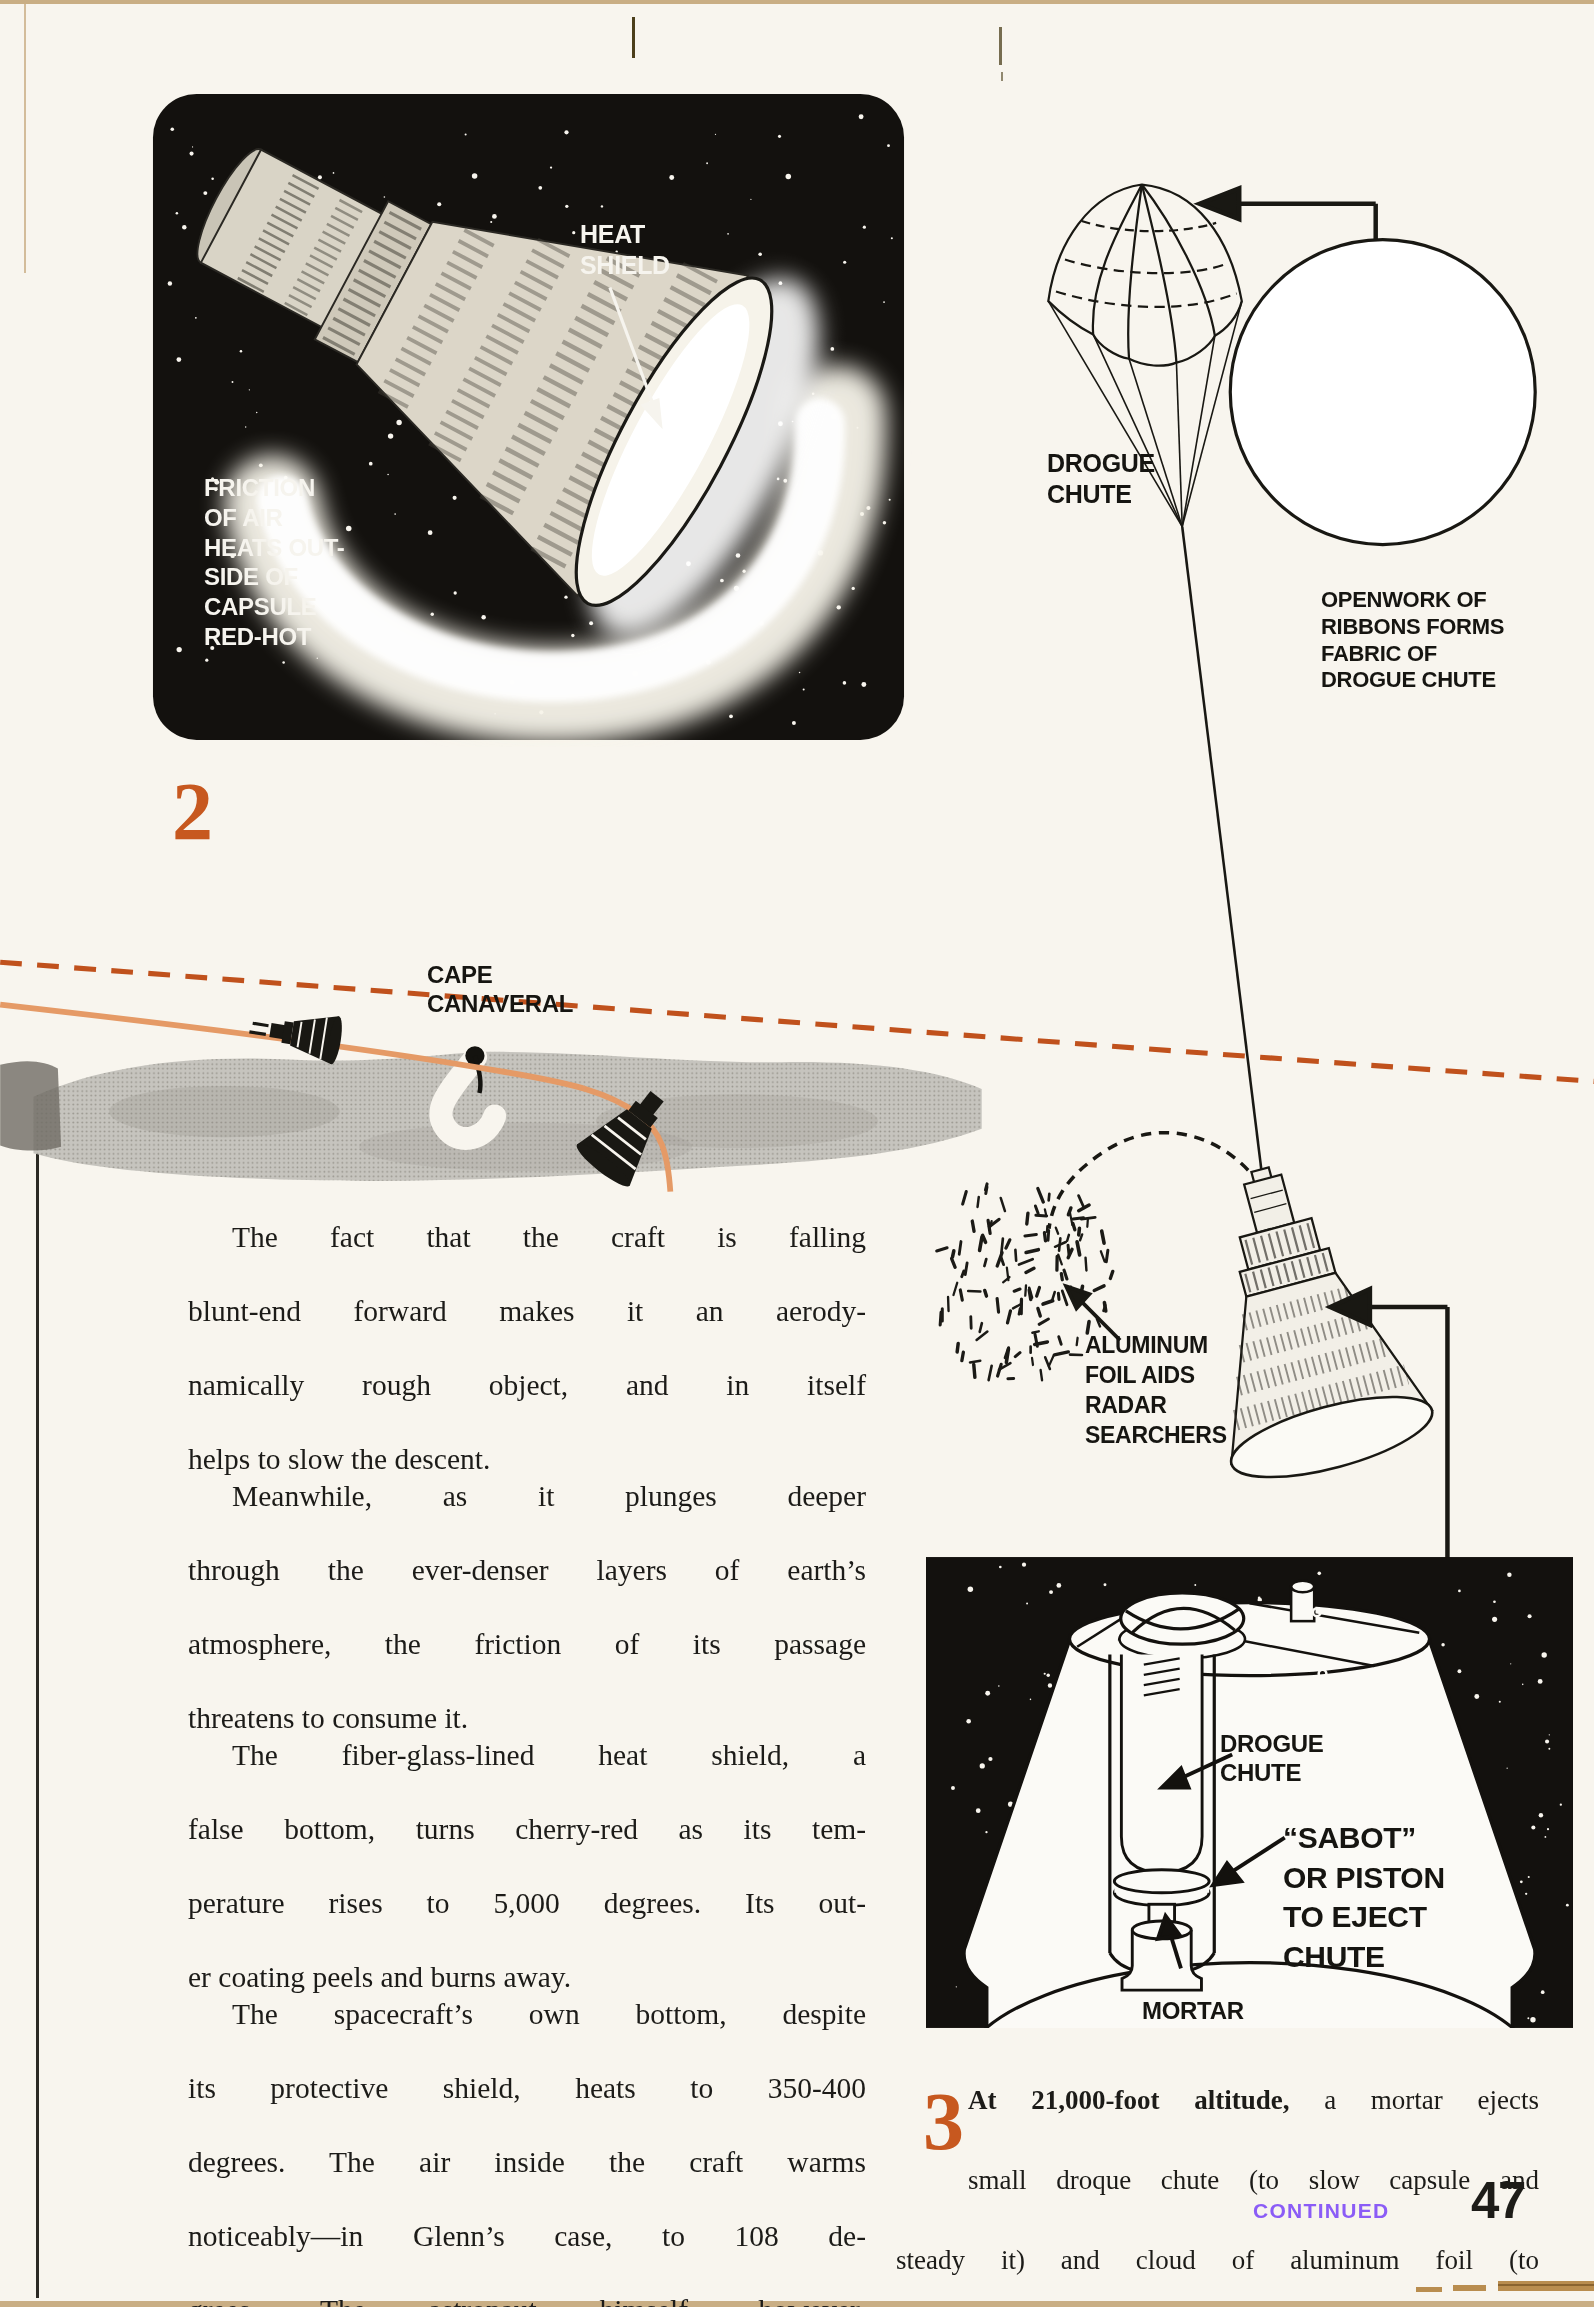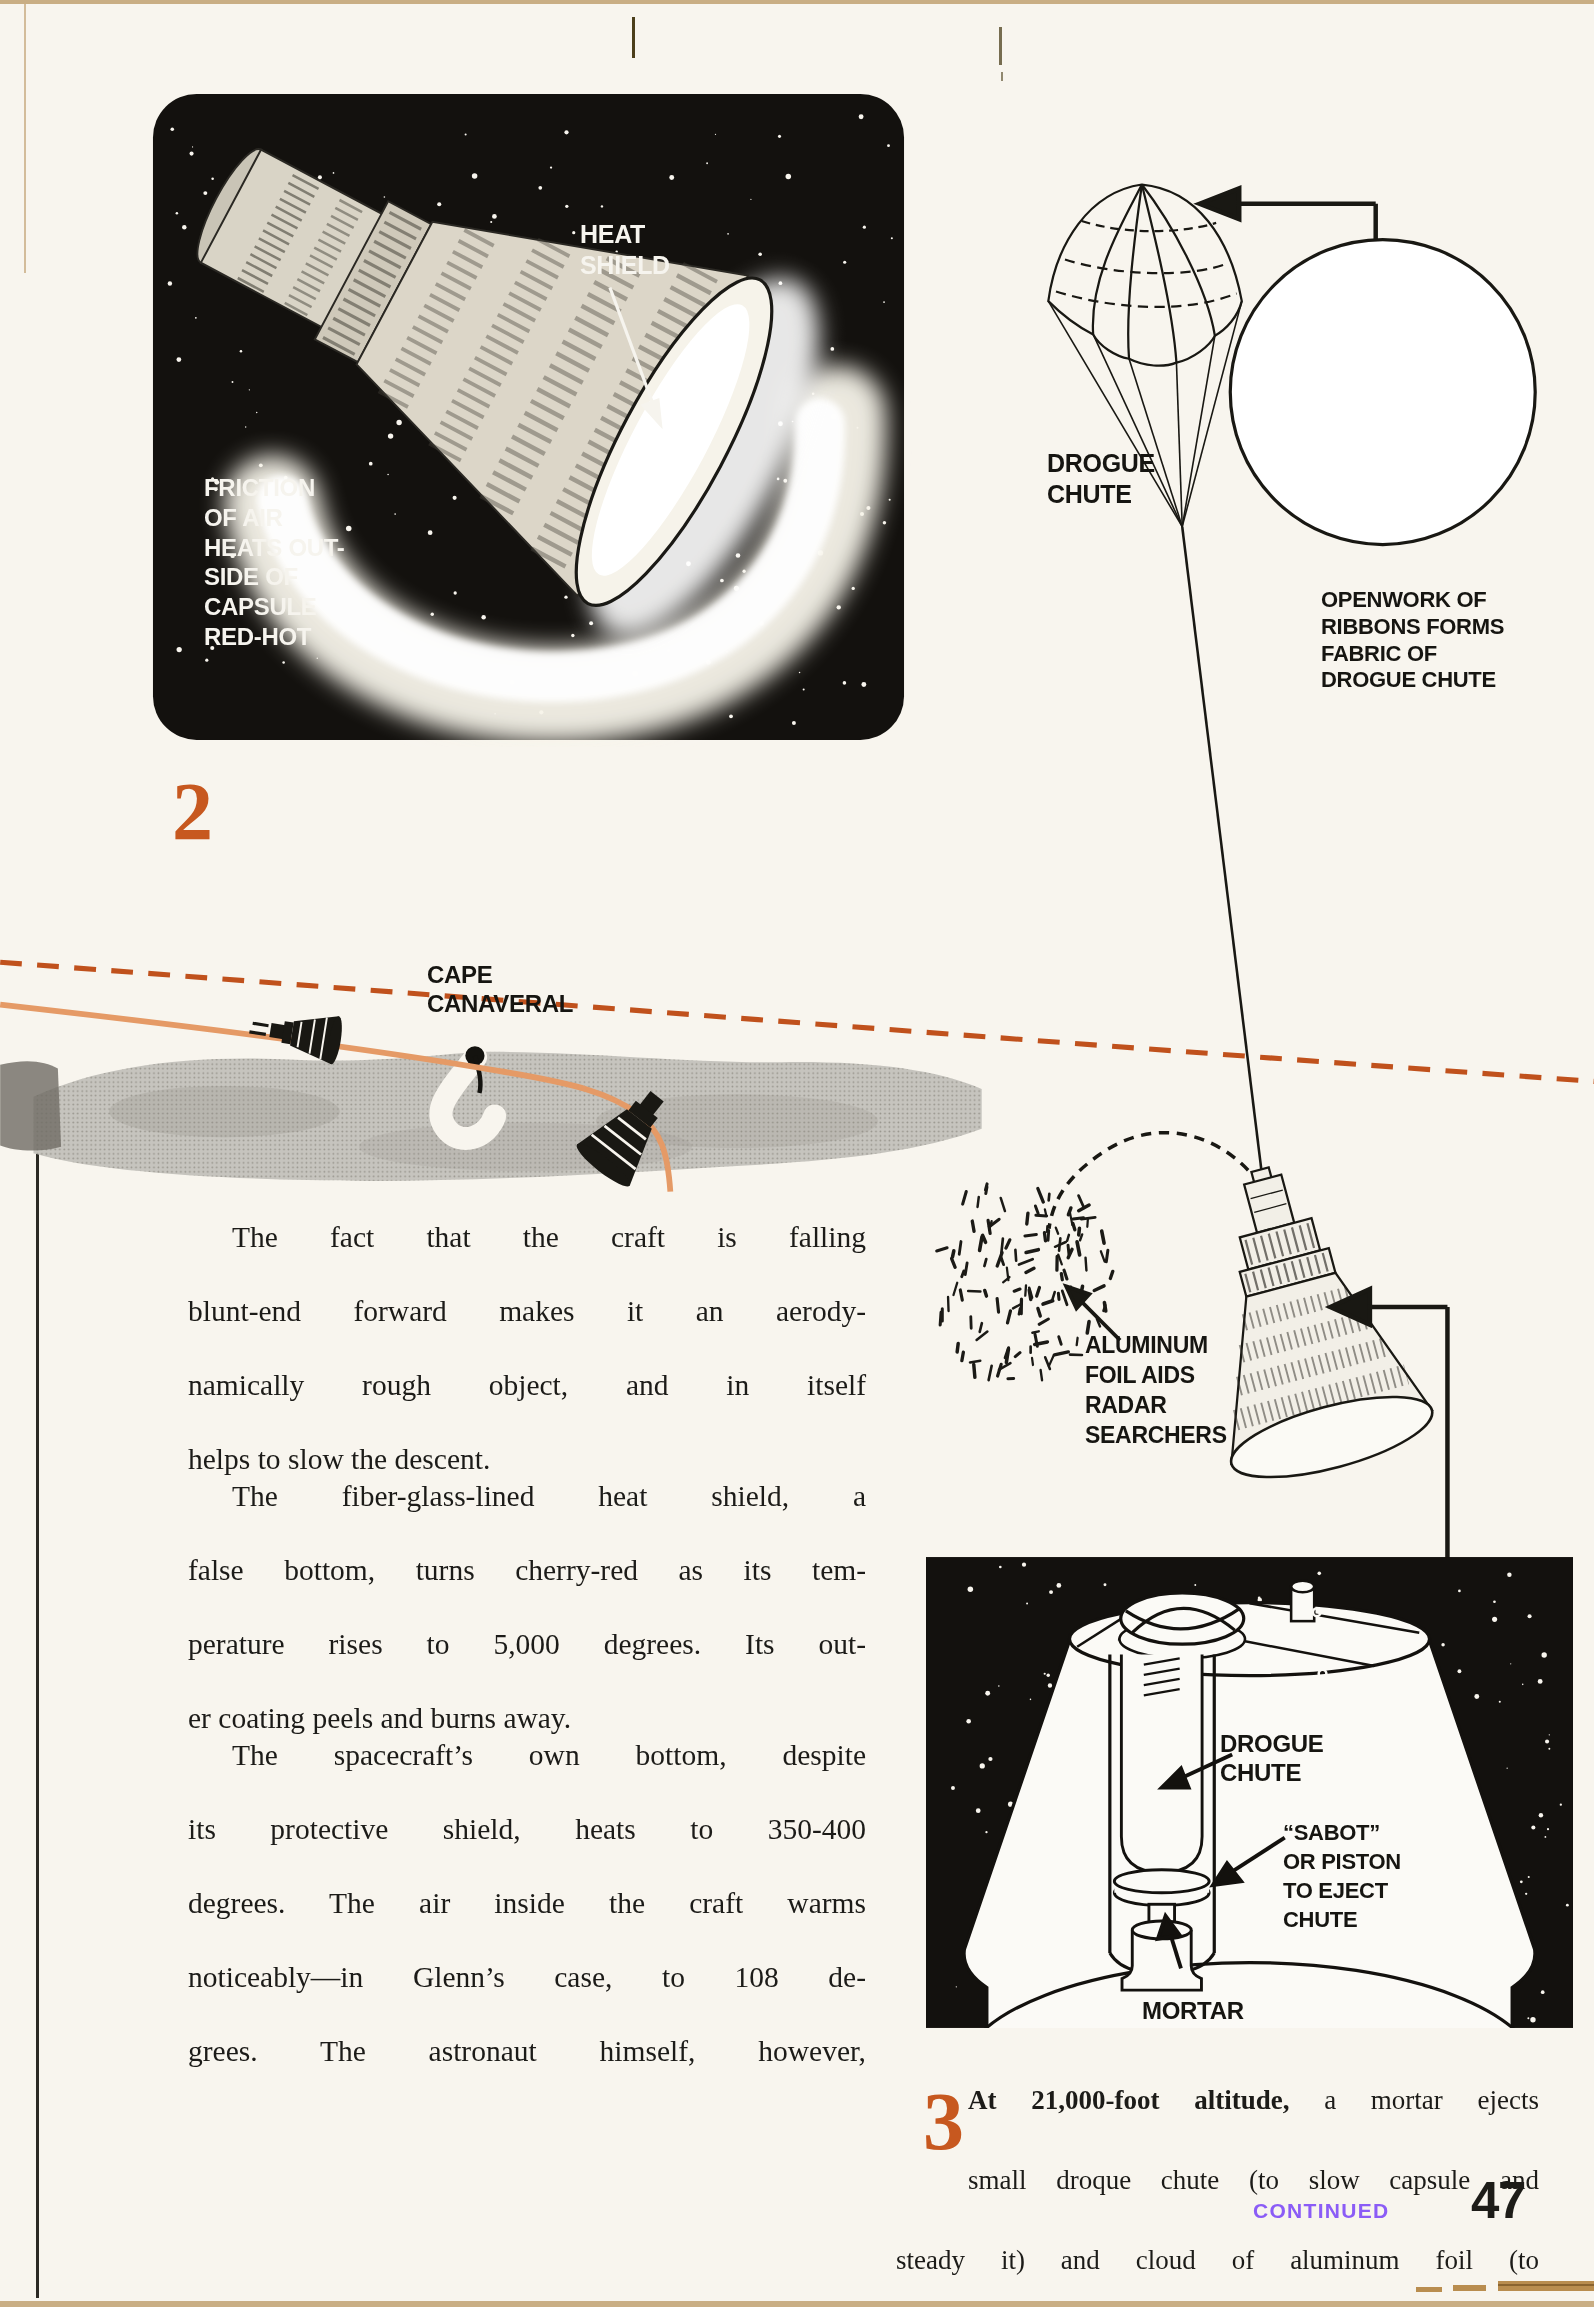--- a/index.html
+++ b/index.html
@@ -520,20 +520,26 @@
 FOIL AIDS
 RADAR
 SEARCHERS</div>
 
   <div id="bodycol" class="abs" style="left:188px;top:1219px;">
       <div class="para">
         <div class="jline indent1">The fact that the craft is falling</div>
         <div class="jline">blunt-end forward makes it an aerody-</div>
         <div class="jline">namically rough object, and in itself</div>
         <div class="jline-last">helps to slow the descent.</div>
+      </div>
+      <div class="para">
+        <div class="jline indent1">Meanwhile, as it plunges deeper</div>
+        <div class="jline">through the ever-denser layers of earth’s</div>
+        <div class="jline">atmosphere, the friction of its passage</div>
+        <div class="jline-last">threatens to consume it.</div>
       </div>
       <div class="para">
         <div class="jline indent1">The fiber-glass-lined heat shield, a</div>
         <div class="jline">false bottom, turns cherry-red as its tem-</div>
         <div class="jline">perature rises to 5,000 degrees. Its out-</div>
         <div class="jline-last">er coating peels and burns away.</div>
       </div>
       <div class="para">
         <div class="jline indent1">The spacecraft’s own bottom, despite</div>
         <div class="jline">its protective shield, heats to 350-400</div>
@@ -776,21 +782,21 @@
       </g>
       <g>
         <line x1="398" y1="642" x2="380" y2="584"></line>
         <polygon points="374,560 396,590 362,596"></polygon>
       </g>
     </g>
   </svg>
 
   <div class="abs illabel black" style="left:1220px;top:1729px;font-size:24px;">DROGUE
 CHUTE</div>
-  <div class="abs illabel black" style="left:1283px;top:1818px;font-size:22px;line-height:1.32;">“SABOT”
+  <div class="abs illabel black" style="left:1283px;top:1818px;font-size:30px;line-height:1.32;">“SABOT”
 OR PISTON
 TO EJECT
 CHUTE</div>
   <div class="abs illabel black" style="left:1142px;top:1968px;font-size:24px;margin-top:28px;">MORTAR</div>
 
   <div class="abs capnum" style="left:923px;top:2090px;">3</div>
   <div id="caption3" class="abs caption cap3" style="left:896px;top:2080px;width:643px;">
       <div class="jline cap-indent"><span class="lead-b">At 21,000-foot altitude,</span> a mortar ejects</div>
       <div class="jline cap-indent">small droque chute (to slow capsule and</div>
       <div class="jline">steady it) and cloud of aluminum foil (to</div>

